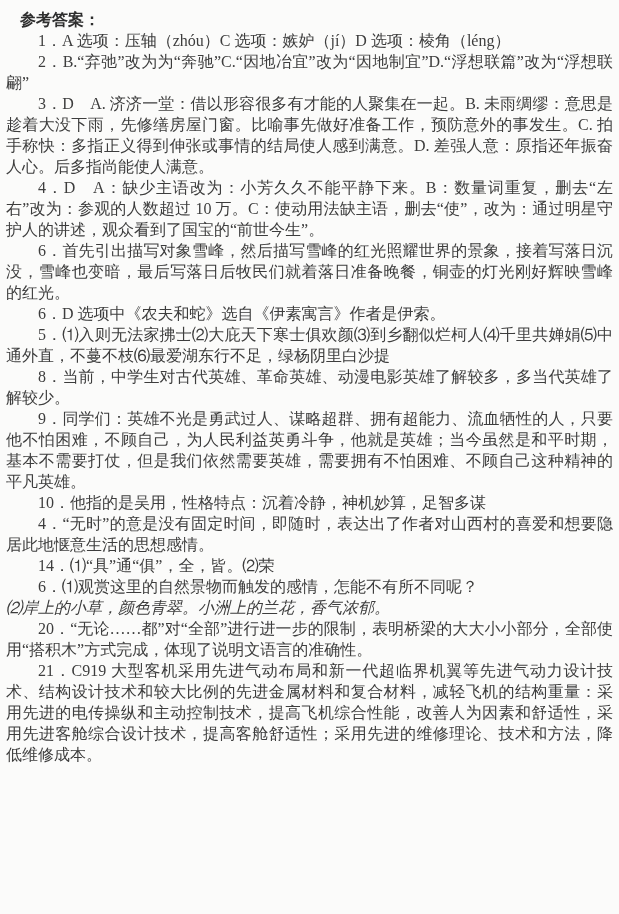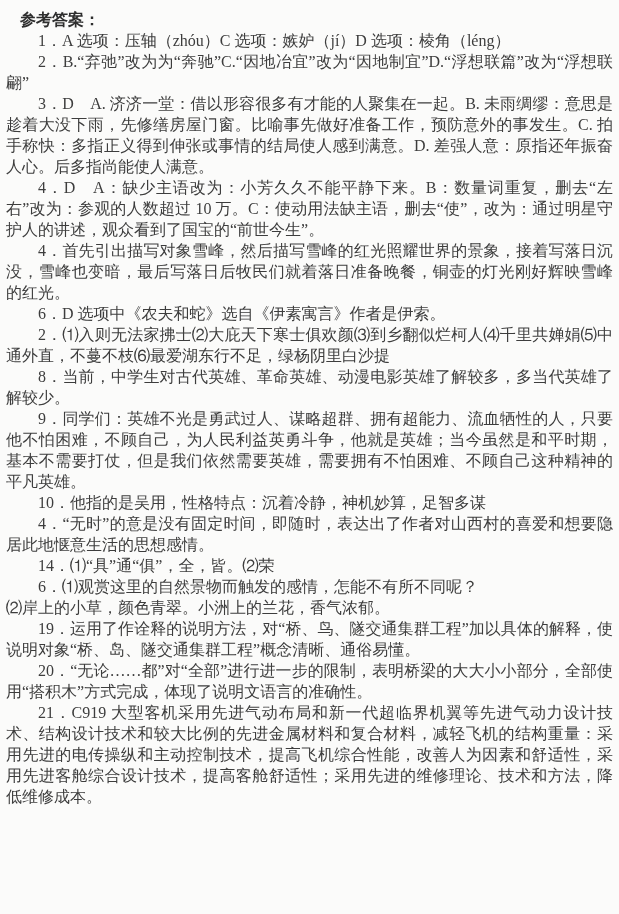--- a/index.html
+++ b/index.html
@@ -28,45 +28,45 @@
     color: #2e2e2e;
   }
   p.para {
     margin: 0;
     text-indent: 2em;
     text-align: justify;
     word-break: break-all;
   }
   p.para.no-indent {
     text-indent: 0;
+    font-style: italic;
   }
   .wavy {
     text-decoration-style: wavy;
     text-decoration-color: #e03e2d;
     text-decoration-thickness: 1px;
     text-underline-offset: 3px;
   }
 </style>
 </head>
 <body>
 
 <div class="doc">
   <p class="doc-title">参考答案：</p>
   <div id="doc-body">
       <p class="para">1．A 选项：压轴（<span class="wavy">zhóu</span>）C 选项：嫉妒（<span class="wavy">jí</span>）D 选项：棱角（léng）</p>
       <p class="para">2．B.“弃弛”改为为“奔驰”C.“因地冶宜”改为“因地制宜”D.“浮想联篇”改为“浮想联翩”</p>
       <p class="para">3．D　A. 济济一堂：借以形容很多有才能的人聚集在一起。B. 未雨绸缪：意思是趁着大没下雨，先修缮房屋门窗。比喻事先做好准备工作，预防意外的事发生。C. 拍手称快：多指正义得到伸张或事情的结局使人感到满意。D. 差强人意：原指还年振奋人心。后多指尚能使人满意。</p>
       <p class="para">4．D　A：缺少主语改为：小芳久久不能平静下来。B：数量词重复，删去“左右”改为：参观的人数超过 10 万。C：使动用法缺主语，删去“使”，改为：通过明星守护人的讲述，观众看到了国宝的“前世今生”。</p>
-      <p class="para">4．首先引出描写对象雪峰，然后描写雪峰的红光照耀世界的景象，接着写落日沉没，雪峰也变暗，最后写落日后牧民们就着落日准备晚餐，铜壶的灯光刚好辉映雪峰的红光。</p>
+      <p class="para">6．首先引出描写对象雪峰，然后描写雪峰的红光照耀世界的景象，接着写落日沉没，雪峰也变暗，最后写落日后牧民们就着落日准备晚餐，铜壶的灯光刚好辉映雪峰的红光。</p>
       <p class="para">6．D 选项中《农夫和蛇》选自《伊素寓言》作者是伊索。</p>
-      <p class="para">2．⑴入则无法家拂士⑵大庇天下寒士俱欢颜⑶到乡翻似烂柯人⑷千里共婵娟⑸中通外直，不蔓不枝⑹最爱湖东行不足，绿杨阴里白沙提</p>
+      <p class="para">5．⑴入则无法家拂士⑵大庇天下寒士俱欢颜⑶到乡翻似烂柯人⑷千里共婵娟⑸中通外直，不蔓不枝⑹最爱湖东行不足，绿杨阴里白沙提</p>
       <p class="para">8．当前，中学生对古代英雄、革命英雄、动漫电影英雄了解较多，多当代英雄了解较少。</p>
       <p class="para">9．同学们：英雄不光是勇武过人、谋略超群、拥有超能力、流血牺性的人，只要他不怕困难，不顾自己，为人民利益英勇斗争，他就是英雄；当今虽然是和平时期，基本不需要打仗，但是我们依然需要英雄，需要拥有不怕困难、不顾自己这种精神的平凡英雄。</p>
       <p class="para">10．他指的是吴用，性格特点：沉着冷静，神机妙算，足智多谋</p>
       <p class="para">4．“无时”的意是没有固定时间，即随时，表达出了作者对山西村的喜爱和想要隐居此地惬意生活的思想感情。</p>
       <p class="para">14．⑴“具”通“俱”，全，皆。⑵荣</p>
       <p class="para">6．⑴观赏这里的自然景物而触发的感情，怎能不有所不同呢？</p>
       <p class="para no-indent">⑵岸上的小草，颜色青翠。小洲上的兰花，香气浓郁。</p>
-      <p class="para">19．运用了作诠释的说明方法，对“桥、鸟、隧交通集群工程”加以具体的解释，使说明对象“桥、岛、隧交通集群工程”概念清晰、通俗易懂。</p>
       <p class="para">20．“无论……都”对“全部”进行进一步的限制，表明桥梁的大大小小部分，全部使用“搭积木”方式完成，体现了说明文语言的准确性。</p>
       <p class="para">21．C919 大型客机采用先进气动布局和新一代超临界机翼等先进气动力设计技术、结构设计技术和较大比例的先进金属材料和复合材料，减轻飞机的结构重量：采用先进的电传操纵和主动控制技术，提高飞机综合性能，改善人为因素和舒适性，采用先进客舱综合设计技术，提高客舱舒适性；采用先进的维修理论、技术和方法，降低维修成本。</p>
     </div>
 </div>
 
 </body></html>

